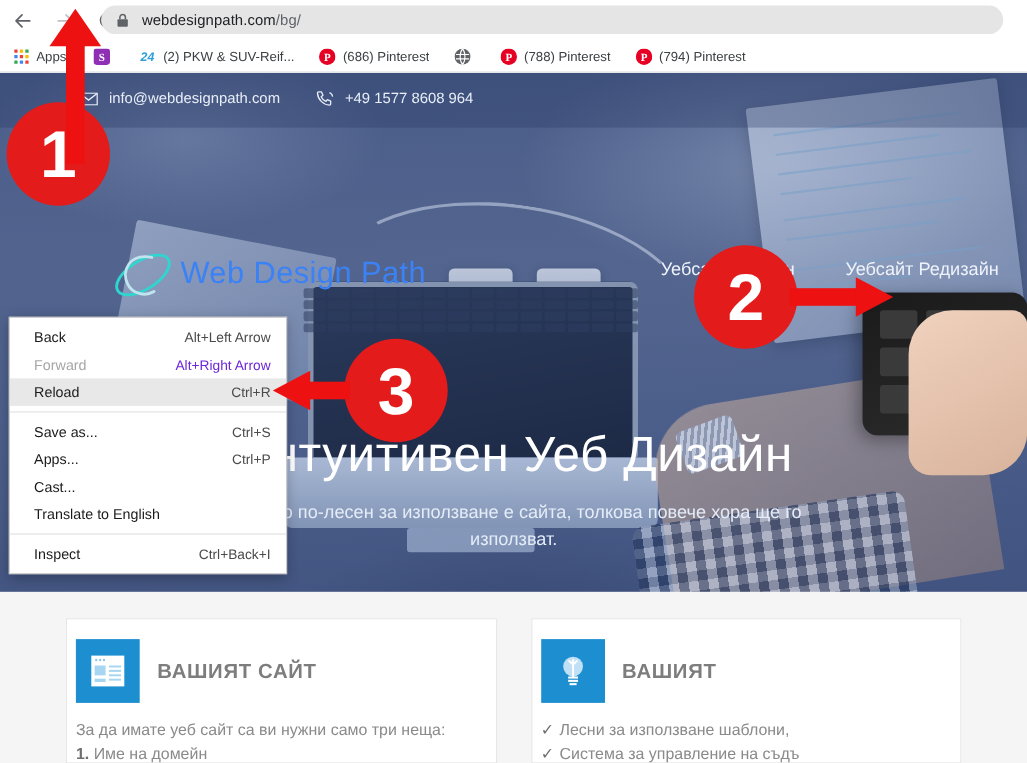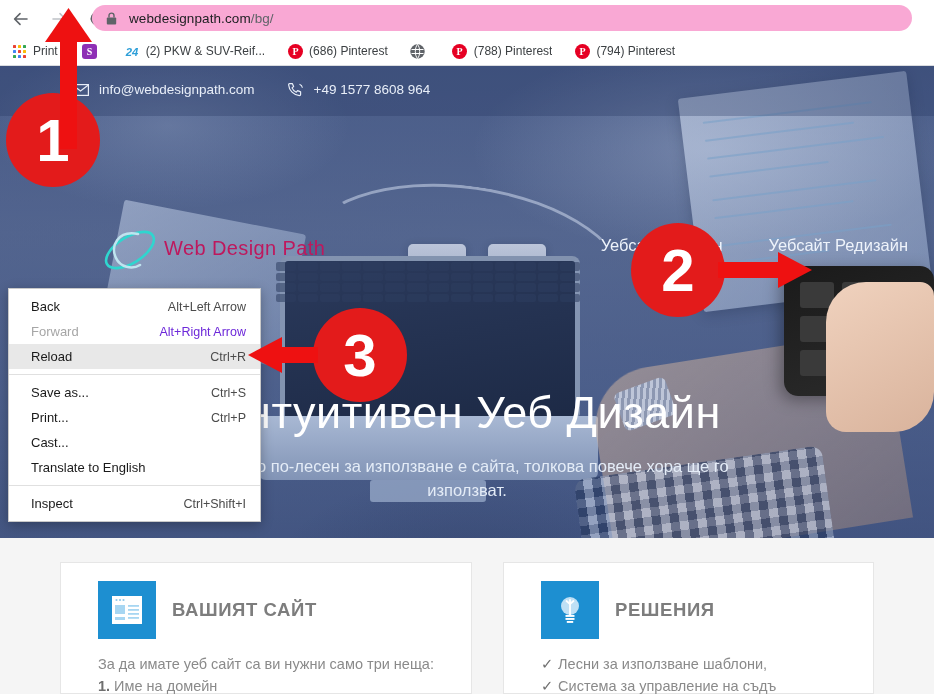--- a/index.html
+++ b/index.html
@@ -22,21 +22,21 @@
   }
   .nav-btn {
     width: 34px; height: 34px; margin-left: 4px;
     display: flex; align-items: center; justify-content: center;
     border-radius: 50%;
   }
   .nav-btn svg { display: block; }
   .omnibox {
     position: absolute; left: 92px; top: 5px;
     width: 820px; height: 26px;
-    background: #f9a8d4; border-radius: 14px;
+    background: #e5e5e5; border-radius: 14px;
     display: flex; align-items: center; padding-left: 14px;
   }
   .lock-icon { margin-right: 12px; display: flex; align-items: center; }
   .url-text {
     font-size: 13.5px; color: #202124; letter-spacing: .1px;
     white-space: nowrap;
   }
   .url-text .path { color: #5f6368; }
 
   .bookmarks {
@@ -132,33 +132,33 @@
     position: absolute; top: 0; left: 0; width: 934px; height: 50px;
     background: rgba(36,53,96,.30);
   }
   .contact { position: absolute; top: 16px; left: 72px; display: flex; align-items: center;
              color: #e8eef8; font-size: 13.5px; }
   .contact .grp { display: flex; align-items: center; margin-right: 32px; }
   .contact .gi { margin-right: 10px; display: flex; align-items: center; }
 
   .brand { position: absolute; left: 98px; top: 150px; display: flex; align-items: center; }
   .brand .mark { width: 64px; height: 64px; margin-right: 2px; }
-  .brand .name { font-size: 20px; color: #be185d; letter-spacing: .4px; }
+  .brand .name { font-size: 28px; color: #3b82f6; letter-spacing: .4px; }
 
   .navlinks { position: absolute; top: 170px; right: 26px; display: flex; align-items: center; }
   .navlinks a { color: #eef3fb; font-size: 16.5px; text-decoration: none; margin-left: 46px; }
 
   .hero-copy { position: absolute; left: 0; right: 0; top: 322px; text-align: center; padding: 0 40px; }
   .hero-h1 { font-size: 45px; font-weight: 400; color: #ffffff; letter-spacing: .5px; line-height: 1.1; }
   .hero-sub { margin: 16px auto 0; max-width: 530px; font-size: 16.5px; color: #e4ecf7;
               line-height: 1.5; }
 
   .section { position: absolute; top: 472px; left: 0; width: 934px; height: 156px;
              background: #f5f5f5; padding: 24px 60px 0; display: flex; gap: 31px; }
-  .card { background: #ffffff; border: 1px solid #e6e6e6; flex: 1 1 0; padding: 18px 37px; }
+  .card { background: #ffffff; border: 1px solid #e6e6e6; flex: 1 1 0; padding: 18px 8px; }
   .card .head { display: flex; align-items: center; }
   .card .ico { width: 58px; height: 58px; background: #1d8fd1; flex: 0 0 58px;
                display: flex; align-items: center; justify-content: center; }
   .card .title { margin-left: 16px; font-size: 18.5px; font-weight: bold; color: #7d7d7d;
                  letter-spacing: .6px; }
   .card .body { margin-top: 14px; font-size: 14.5px; color: #8a8a8a; line-height: 1.55; white-space: nowrap; }
   .card .body b { color: #6f6f6f; }
   .card .body .chk { color: #6f6f6f; margin-right: 5px; }
 
   
@@ -375,21 +375,21 @@
         <div class="head">
           <span class="ico">
             <svg width="34" height="34" viewBox="0 0 34 34">
               <circle cx="17" cy="13" r="9" fill="#bfe0f5"></circle>
               <path d="M17 7 L17 22 M17 11 L13.5 8 M17 11 L20.5 8" stroke="#ffffff" stroke-width="1.8" fill="none" stroke-linecap="round"></path>
               <rect x="12.5" y="22" width="9" height="1.9" fill="#ffffff"></rect>
               <rect x="12.5" y="25" width="9" height="1.9" fill="#ffffff"></rect>
               <rect x="13.8" y="28" width="6.4" height="1.9" fill="#ffffff"></rect>
             </svg>
           </span>
-          <span class="title">РЕШЕНИЯ</span>
+          <span class="title">ВАШИЯТ</span>
         </div>
         <div class="body">
           <div><span class="chk">✓</span><span>Лесни за използване шаблони,</span></div>
           <div><span class="chk">✓</span><span>Система за управление на съдъ</span></div>
         </div>
       </div>
     </div>
   </div>
 
   <div class="ctxmenu">
@@ -404,35 +404,35 @@
     <div class="item active">
       <span>Reload</span>
       <span class="accel">Ctrl+R</span>
     </div>
     <div class="sep"></div>
     <div class="item">
       <span>Save as...</span>
       <span class="accel">Ctrl+S</span>
     </div>
     <div class="item">
-      <span>Print...</span>
+      <span>Apps...</span>
       <span class="accel">Ctrl+P</span>
     </div>
     <div class="item">
       <span>Cast...</span>
       <span class="accel"></span>
     </div>
     <div class="item">
       <span>Translate to English</span>
       <span class="accel"></span>
     </div>
     <div class="sep"></div>
     <div class="item">
       <span>Inspect</span>
-      <span class="accel">Ctrl+Shift+I</span>
+      <span class="accel">Ctrl+Back+I</span>
     </div>
   </div>
 
   <div class="chrome">
     <div class="toolbar">
       <div class="nav-btn">
         <svg width="18" height="18" viewBox="0 0 18 18">
           <path d="M15 9 H3 M8 3.6 L2.6 9 L8 14.4" fill="none" stroke="#5f6368" stroke-width="1.6" stroke-linecap="round" stroke-linejoin="round"></path>
         </svg>
       </div>
@@ -466,21 +466,21 @@
               <i style="background:#fbbc05"></i>
               <i style="background:#34a853"></i>
             <i style="background:#4285f4"></i>
               <i style="background:#ea4335"></i>
               <i style="background:#fbbc05"></i>
             <i style="background:#34a853"></i>
               <i style="background:#4285f4"></i>
               <i style="background:#ea4335"></i>
           </span>
         </span>
-        <span class="lbl">Print</span>
+        <span class="lbl">Apps</span>
       </div>
 
 
 
       <div class="bm" style="margin-left:10px">
         <span class="fav">
           <svg width="15" height="15" viewBox="0 0 15 15">
             <rect width="15" height="15" rx="3" fill="#8e2fb5"></rect>
             <text x="7.5" y="11.3" font-size="10" font-family="Liberation Serif, serif" font-weight="bold" fill="#ffffff" text-anchor="middle">S</text>
           </svg>

